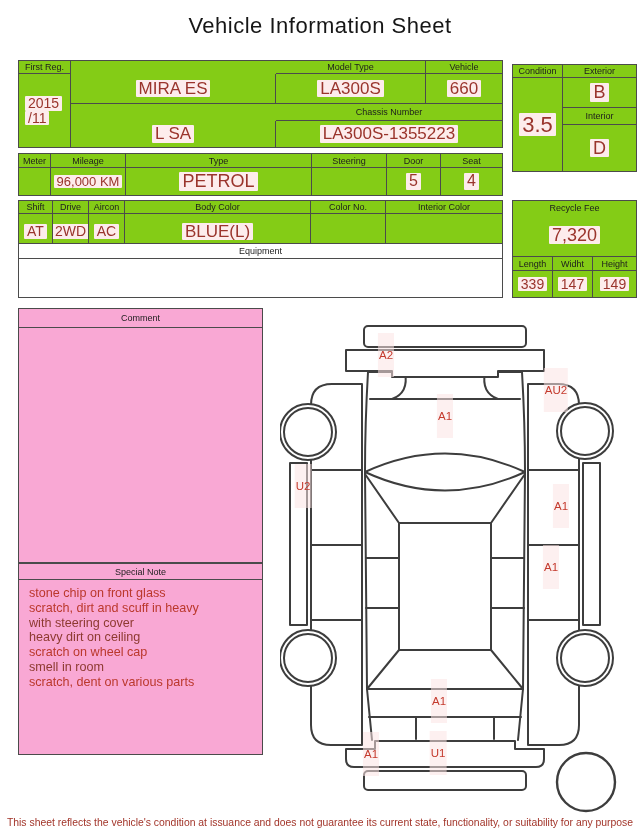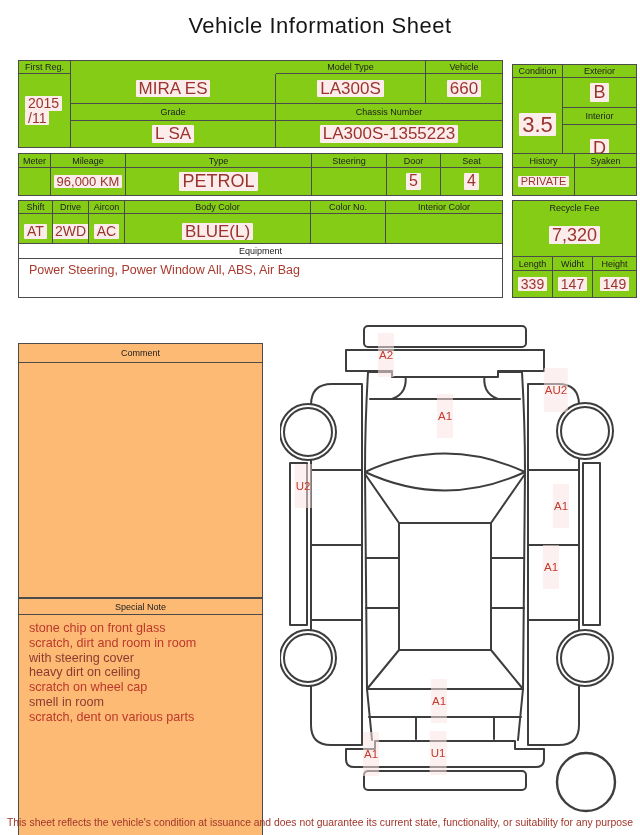--- a/index.html
+++ b/index.html
@@ -11,21 +11,21 @@
   .tbl{position:absolute;display:grid;border:1.6px solid #4b4b4b;background:#84cc16;box-sizing:border-box;}
   .cell{border-right:1.4px solid #4b4b4b;border-bottom:1.4px solid #4b4b4b;
         display:flex;align-items:center;justify-content:center;overflow:hidden;box-sizing:border-box;}
   .cell.nr{border-right:none}.cell.nb{border-bottom:none}
   .hdr{font-size:9px;color:#1d1d1d;white-space:nowrap;}
   .val{color:#9a342c;white-space:nowrap;}
   .hl{background:#fdecec;padding:0 3px;border-radius:1px;line-height:1.05;}
   .fs11{font-size:11px}.fs13{font-size:13px}.fs14{font-size:14px}.fs16{font-size:16px}
   .fs17{font-size:17px}.fs18{font-size:18px}.fs19{font-size:14px}.fs22{font-size:22px}
   
-  .panel{position:absolute;border:1.6px solid #4b4b4b;background:#fdba74;box-sizing:border-box;margin-top:35px;}
+  .panel{position:absolute;border:1.6px solid #4b4b4b;background:#f9a8d4;box-sizing:border-box;}
   .panel .phdr{height:18px;border-bottom:1.4px solid #4b4b4b;display:flex;align-items:center;justify-content:center;
                font-size:9px;color:#1d1d1d;}
   .eqbox{position:absolute;border:1.6px solid #4b4b4b;background:#fff;box-sizing:border-box;}
   .eqbox .phdr{height:14px;border-bottom:1.4px solid #4b4b4b;display:flex;align-items:center;justify-content:center;
                font-size:9px;color:#1d1d1d;}
   .eqtext{padding:4px 0 0 10px;font-size:12.5px;color:#a93a2e;}
   .notes{padding:6px 8px 0 10px;font-size:12.6px;line-height:14.8px;}
   .notes div{white-space:nowrap;}
   .t-a{color:#bb382c}.t-b{color:#8d3a30}
   
@@ -53,21 +53,20 @@
     </div>
     <div class="cell" style="grid-area:2/2/3/3;">
         <span class="val fs17 hl">MIRA ES</span>
       </div>
     <div class="cell" style="grid-area:2/3/3/4;">
         <span class="val fs17 hl">LA300S</span>
       </div>
     <div class="cell nr" style="grid-area:2/4/3/5;">
         <span class="val fs17 hl">660</span>
       </div>
-    <div class="cell hdr" style="grid-area:3/2/4/3;">Grade</div>
     <div class="cell hdr nr" style="grid-area:3/3/4/5;">Chassis Number</div>
     <div class="cell nb" style="grid-area:4/2/5/3;">
         <span class="val fs17 hl">L SA</span>
       </div>
     <div class="cell nr nb" style="grid-area:4/3/5/5;">
         <span class="val fs17 hl">LA300S-1355223</span>
       </div>
   </div>
 
   <div class="tbl" style="left:512px;top:64px;width:125px;height:108px;grid-template-columns:50px 1fr;grid-template-rows:13px 30px 17px 1fr;">
@@ -105,30 +104,20 @@
         <span class="val fs13"></span>
       </div>
     <div class="cell nb">
         <span class="val fs16 hl">5</span>
       </div>
     <div class="cell nr nb">
         <span class="val fs16 hl">4</span>
       </div>
   </div>
 
-  <div class="tbl" style="left:512px;top:153px;width:125px;height:43px;grid-template-columns:62px 1fr;grid-template-rows:14px 1fr;">
-    <div class="cell hdr">History</div>
-    <div class="cell hdr nr">Syaken</div>
-    <div class="cell nb">
-        <span class="val fs11 hl">PRIVATE</span>
-      </div>
-    <div class="cell nr nb">
-        <span class="val fs11"></span>
-      </div>
-  </div>
 
   <div class="tbl" style="left:18px;top:200px;width:485px;height:50px;grid-template-columns:34px 36px 36px 186px 75px 1fr;grid-template-rows:13px 1fr;">
     <div class="cell hdr">Shift</div>
     <div class="cell hdr">Drive</div>
     <div class="cell hdr">Aircon</div>
     <div class="cell hdr">Body Color</div>
     <div class="cell hdr">Color No.</div>
     <div class="cell hdr nr">Interior Color</div>
     <div class="cell nb">
         <span class="val fs14 hl">AT</span>
@@ -164,35 +153,34 @@
     <div class="cell nb" style="grid-area:4/2/5/3;">
         <span class="val fs14 hl">147</span>
       </div>
     <div class="cell nr nb" style="grid-area:4/3/5/4;">
         <span class="val fs14 hl">149</span>
       </div>
   </div>
 
   <div class="eqbox" style="left:18px;top:243px;width:485px;height:55px;">
     <div class="phdr">Equipment</div>
-    <div class="eqtext">Power Steering, Power Window  All, ABS, Air Bag</div>
   </div>
 
   <div class="panel" style="left:18px;top:308px;width:245px;height:255px;">
     <div class="phdr">Comment</div>
     <div class="notes">
         <div class="t-a"></div>
       </div>
   </div>
 
-  <div class="panel" style="left:18px;top:563px;width:245px;height:272px;">
+  <div class="panel" style="left:18px;top:563px;width:245px;height:192px;">
     <div class="phdr" style="height:15px;">Special Note</div>
     <div class="notes">
       <div class="t-a">stone chip on front glass</div>
-      <div class="t-a">scratch, dirt and room in room</div>
+      <div class="t-a">scratch, dirt and scuff in heavy</div>
       <div class="t-b">with steering cover</div>
       <div class="t-b">heavy dirt on ceiling</div>
       <div class="t-a">scratch on wheel cap</div>
       <div class="t-b">smell in room</div>
       <div class="t-a">scratch, dent on various parts</div>
     </div>
   </div>
 
   <div id="diagram">
     <svg width="360" height="520" viewBox="0 0 360 520" fill="none" stroke="#3d3d3d" stroke-width="2" stroke-linecap="round" stroke-linejoin="round">

